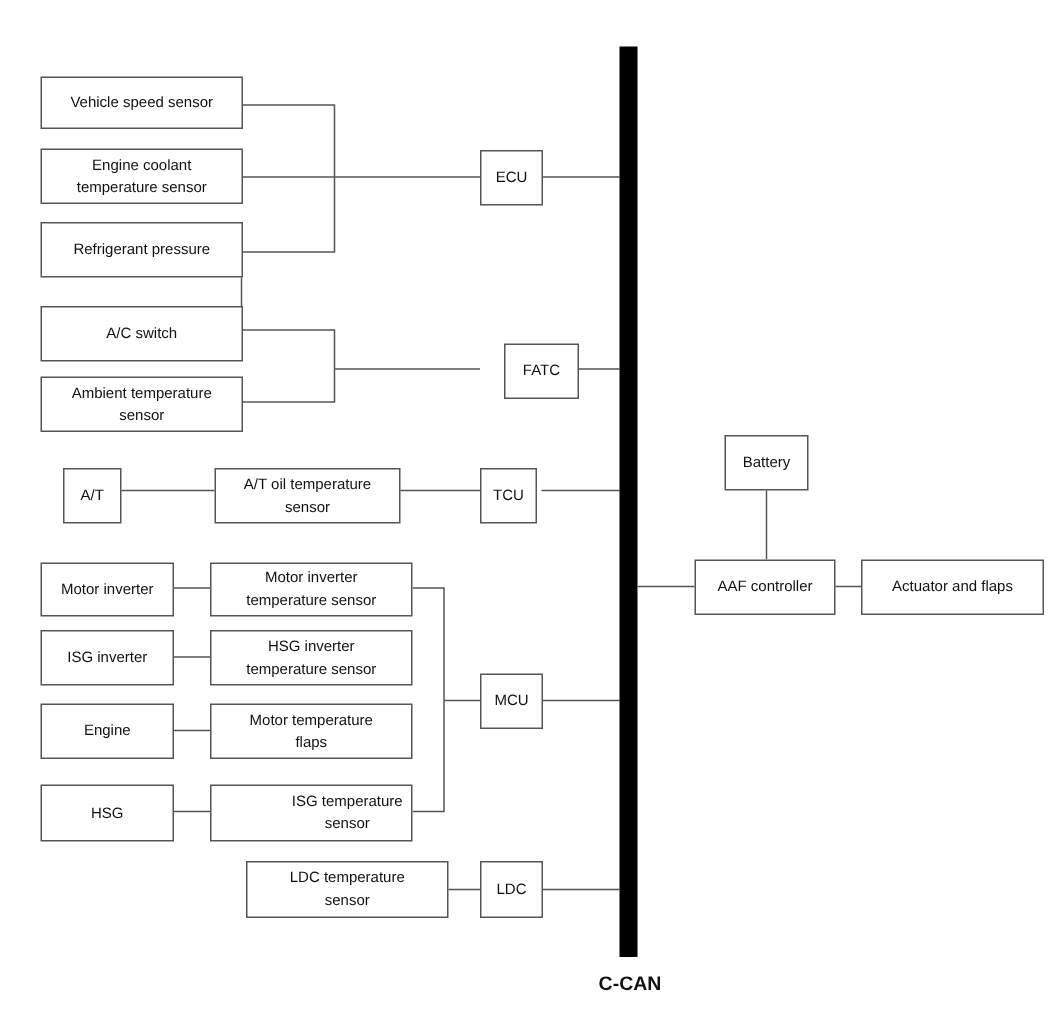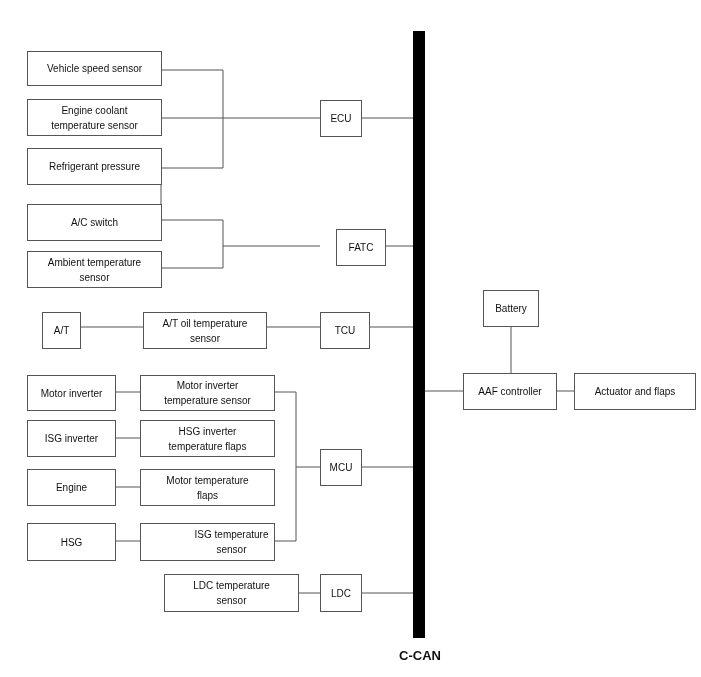--- a/index.html
+++ b/index.html
@@ -62,32 +62,32 @@
 
 <div class="box" style="left:42px;top:312px;width:39px;height:37px;">A/T</div>
 <div class="box" style="left:143px;top:312px;width:124px;height:37px;">A/T oil temperature
 sensor</div>
 
 <div class="box" style="left:27px;top:375px;width:89px;height:36px;">Motor inverter</div>
 <div class="box" style="left:140px;top:375px;width:135px;height:36px;">Motor inverter
 temperature sensor</div>
 <div class="box" style="left:27px;top:420px;width:89px;height:37px;">ISG inverter</div>
 <div class="box" style="left:140px;top:420px;width:135px;height:37px;">HSG inverter
-temperature flaps</div>
+temperature sensor</div>
 <div class="box" style="left:27px;top:469px;width:89px;height:37px;">Engine</div>
 <div class="box" style="left:140px;top:469px;width:135px;height:37px;">Motor temperature
 flaps</div>
 <div class="box" style="left:27px;top:523px;width:89px;height:38px;">HSG</div>
 <div class="box" style="left:140px;top:523px;width:135px;height:38px;padding-left:48px;">ISG temperature
 sensor</div>
 
 <div class="box" style="left:140px;top:574px;width:135px;height:38px;margin-left:24px;">LDC temperature
 sensor</div>
 
 <div class="box" style="left:320px;top:100px;width:42px;height:37px;">ECU</div>
 <div class="box" style="left:336px;top:229px;width:50px;height:37px;">FATC</div>
-<div class="box" style="left:320px;top:312px;width:50px;height:37px;">TCU</div>
+<div class="box" style="left:320px;top:312px;width:38px;height:37px;">TCU</div>
 <div class="box" style="left:320px;top:449px;width:42px;height:37px;">MCU</div>
 <div class="box" style="left:320px;top:574px;width:42px;height:38px;">LDC</div>
 
 <div class="box" style="left:483px;top:290px;width:56px;height:37px;">Battery</div>
 <div class="box" style="left:463px;top:373px;width:94px;height:37px;">AAF controller</div>
 <div class="box" style="left:574px;top:373px;width:122px;height:37px;">Actuator and flaps</div>
 
 </body></html>

